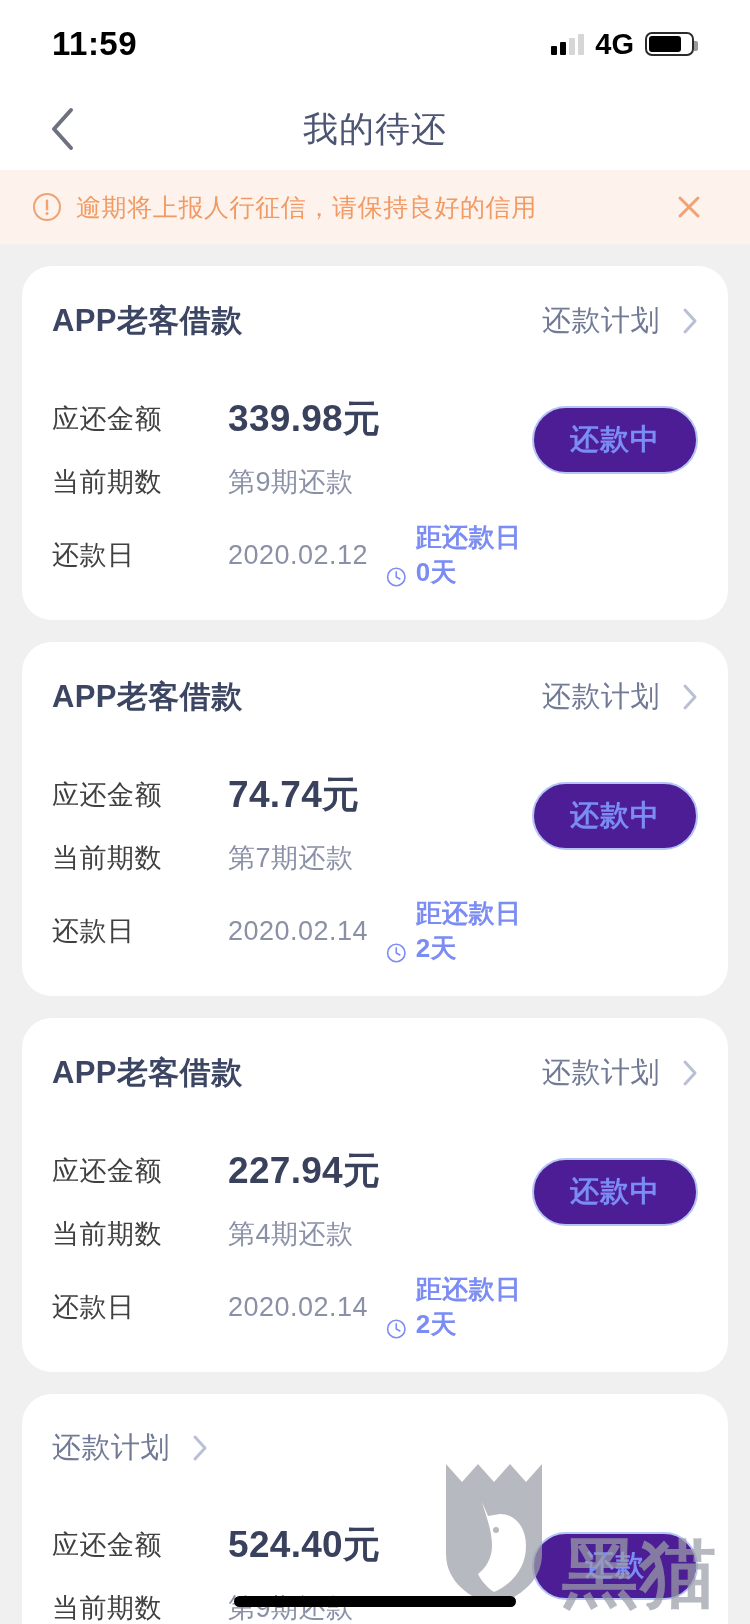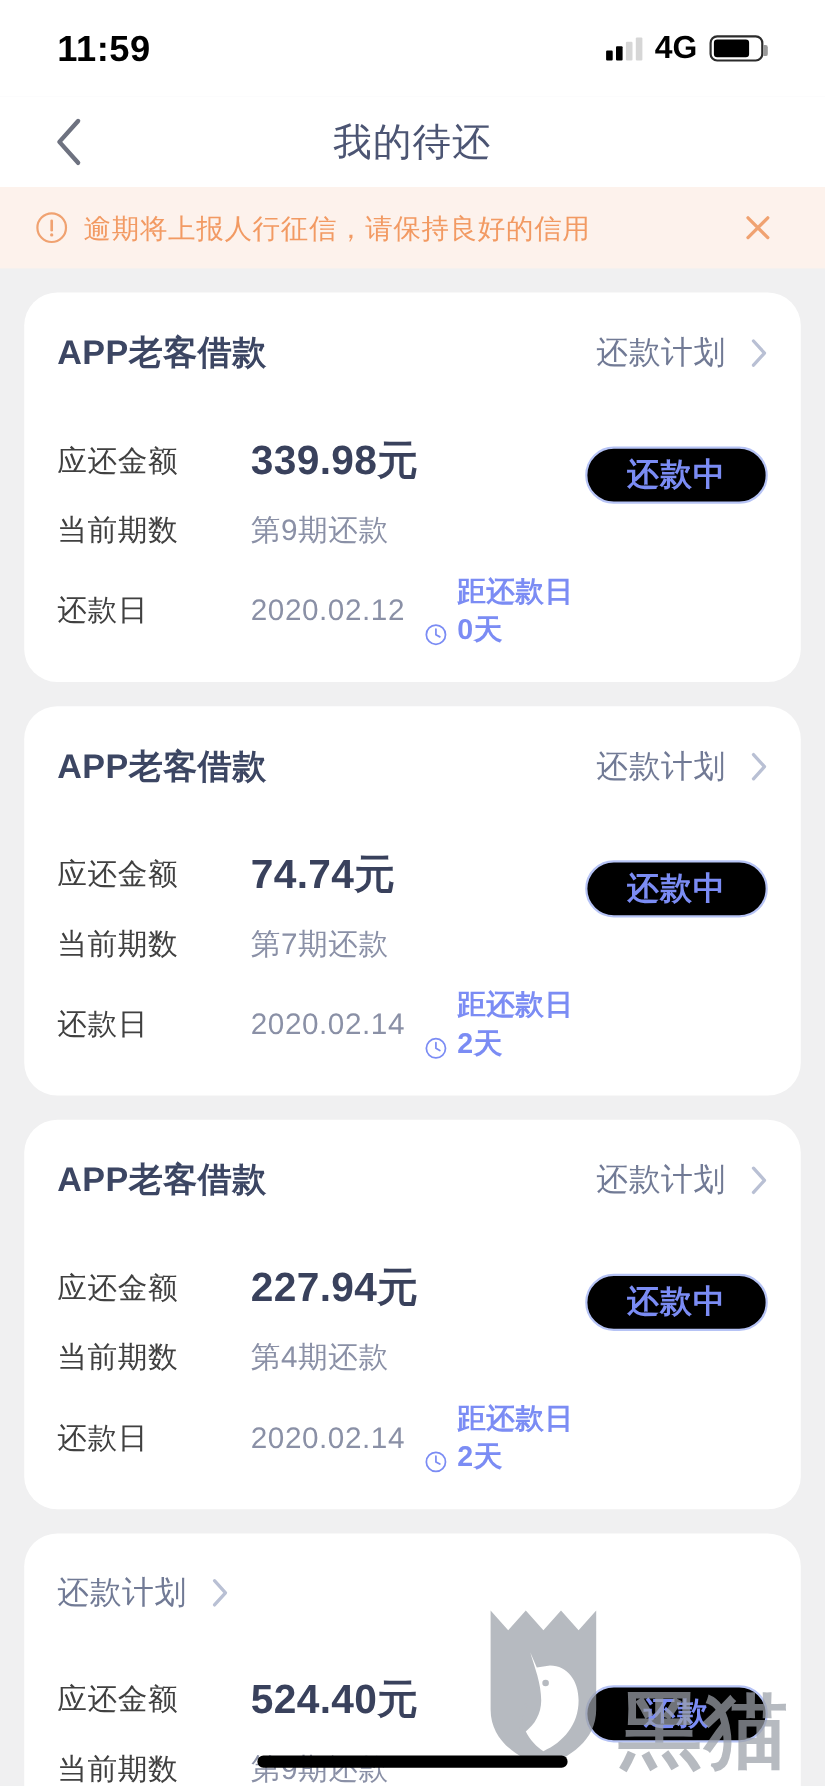--- a/index.html
+++ b/index.html
@@ -68,23 +68,23 @@
   .row-label { width:176px; flex:0 0 176px; font-size:27px; color:#404040;
                letter-spacing:0.5px; }
   .row-value { font-size:27px; color:#8a90a6; letter-spacing:0.5px; }
   .row.amount { margin-bottom:6px; }
   .row.amount .row-value { font-size:37px; font-weight:700; color:#39415c;
                            letter-spacing:0.3px; }
   .due { display:flex; align-items:flex-end; gap:9px; margin-left:18px; }
   .due-text { font-size:26px; color:#7b8cf4; font-weight:700; letter-spacing:0.4px; }
 
   .action { flex:0 0 auto; padding-top:12px; }
-  .action-btn { min-width:166px; height:52px; padding:0 26px;
+  .action-btn { min-width:166px; height:68px; padding:0 26px;
                 border:2px solid #b6c3f5; border-radius:34px;
-                background:#000000; color:#7b8cf4; font-size:29px; font-weight:700;
+                background:#4c1d95; color:#7b8cf4; font-size:29px; font-weight:700;
                 letter-spacing:1px; display:flex; align-items:center;
                 justify-content:center; font-family:inherit; }
 
   
   .watermark { position:absolute; right:8px; bottom:8px; width:300px; height:182px;
                display:flex; align-items:flex-end; opacity:0.72; pointer-events:none; }
   .wm-shield { width:104px; height:150px; flex:0 0 104px; margin-bottom:8px; }
   .wm-text { margin-left:16px; padding-bottom:8px; }
   .wm-cn { font-size:76px; font-weight:700; color:#9ba0a8; line-height:0.92;
            letter-spacing:2px; font-family:"DejaVu Sans",sans-serif; }

